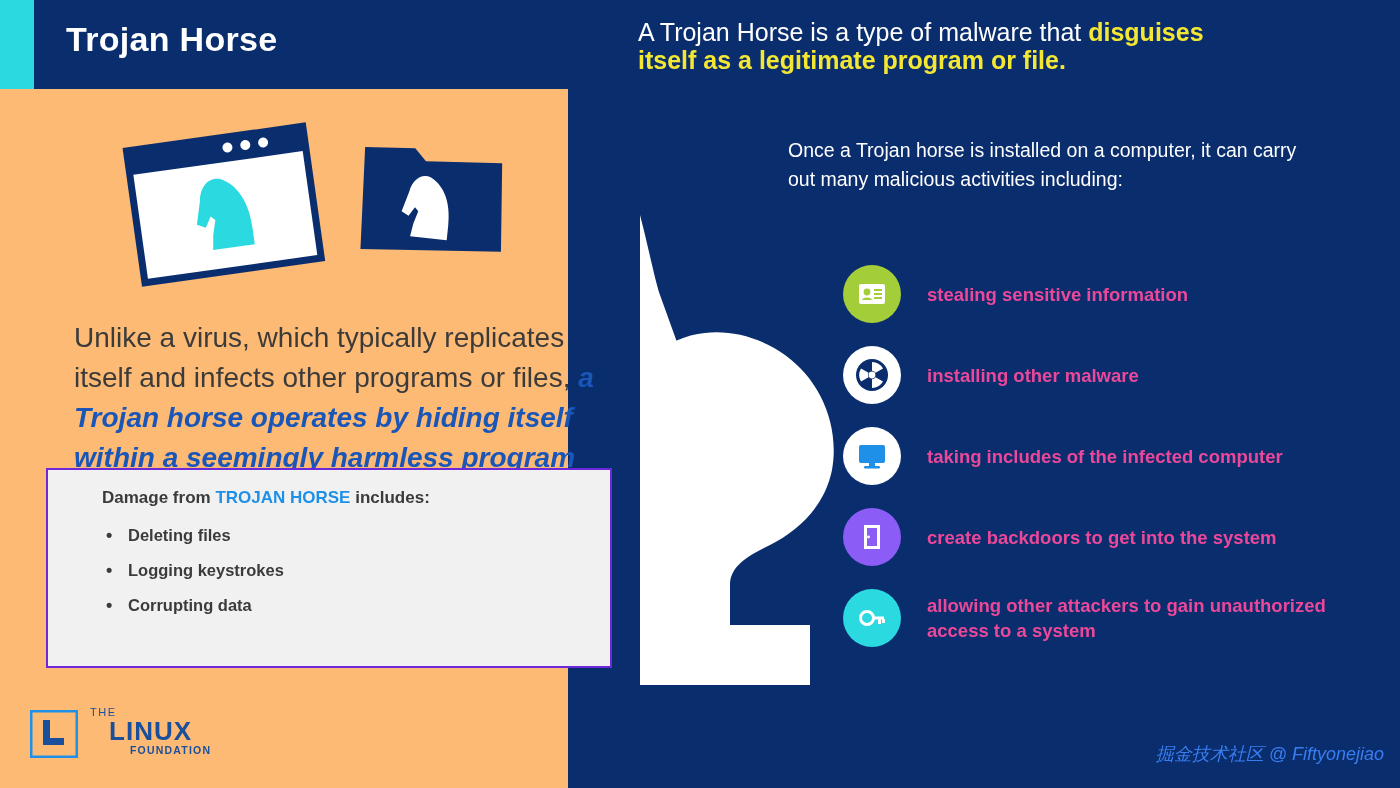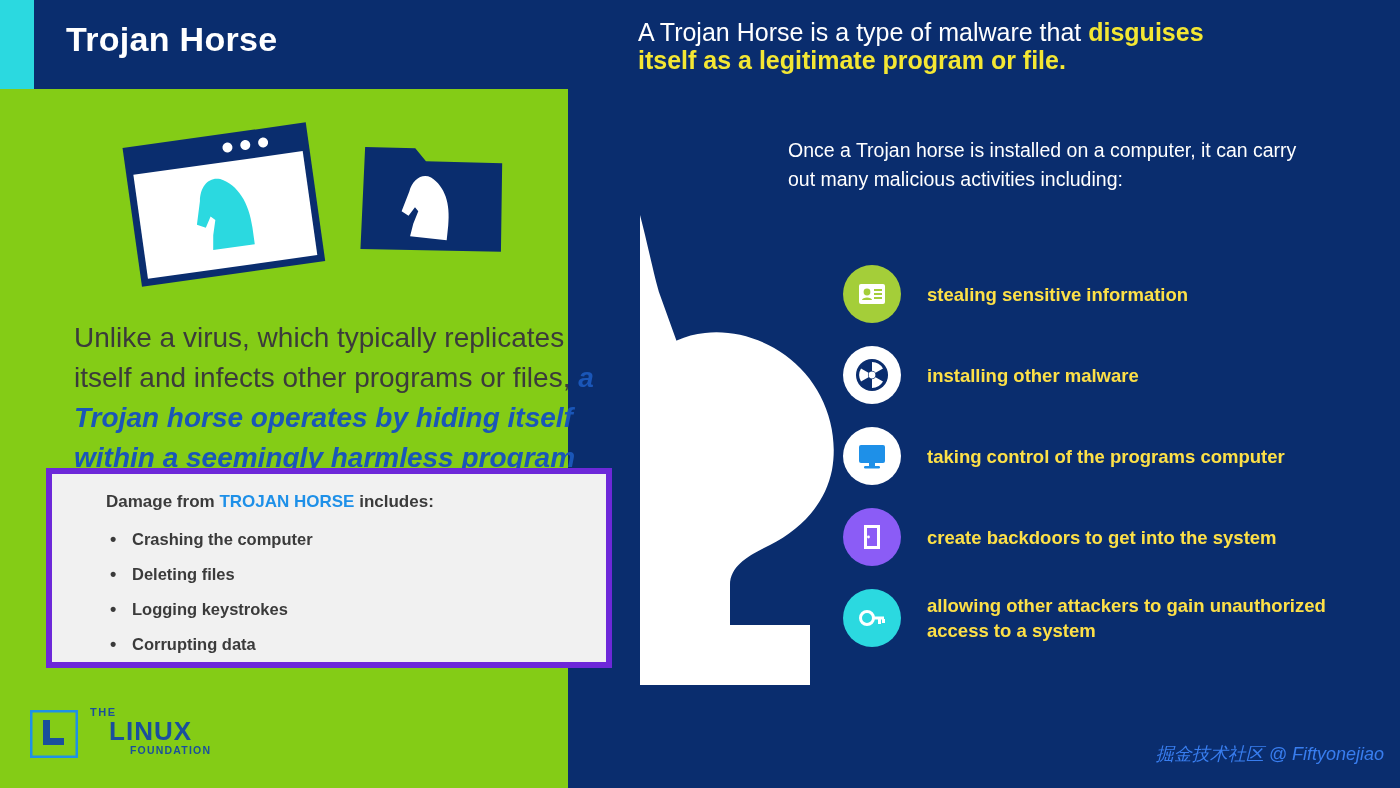--- a/index.html
+++ b/index.html
@@ -21,21 +21,21 @@
     overflow: hidden;
   }
 
   
   .left-panel {
     position: absolute;
     left: 0;
     top: 0;
     width: 568px;
     height: 788px;
-    background: #84cc16;
+    background: #fdba74;
   }
   .title-bar {
     position: absolute;
     left: 0;
     top: 0;
     width: 628px;
     height: 89px;
     background: #0a2d6e;
   }
   .title-accent {
@@ -82,21 +82,21 @@
   }
 
   
   .damage-box {
     position: absolute;
     left: 46px;
     top: 468px;
     width: 566px;
     height: 200px;
     background: #f1f1f1;
-    border: 6px solid #6d28d9;
+    border: 2px solid #6d28d9;
     box-sizing: border-box;
   }
   .damage-head {
     position: absolute;
     left: 54px;
     top: 18px;
     font-size: 17px;
     font-weight: bold;
     color: #3b3b3b;
   }
@@ -142,21 +142,21 @@
     top: 4px;
     width: 48px;
     height: 48px;
   }
   .lf-text {
     position: absolute;
     left: 60px;
     top: 0px;
     color: #1a4f9c;
   }
-  .lf-the { font-size: 11px; font-weight: bold; letter-spacing: 1.5px; }
+  .lf-the { font-size: 11px; font-weight: normal; letter-spacing: 1.5px; }
   .lf-linux { font-size: 26px; font-weight: bold; letter-spacing: 1px; line-height: 26px; text-align: center; }
   .lf-found { font-size: 10.5px; font-weight: bold; letter-spacing: 1.2px; margin-left: 40px; }
 
   
   .top-statement {
     position: absolute;
     left: 638px;
     top: 18px;
     width: 600px;
     font-size: 25px;
@@ -212,21 +212,21 @@
   .btext {
     position: absolute;
     left: 84px;
     top: 0;
     width: 450px;
     height: 58px;
     display: flex;
     align-items: center;
     font-size: 18.5px;
     font-weight: bold;
-    color: #fde047;
+    color: #ec4899;
     line-height: 25px;
   }
 
   
   .watermark {
     position: absolute;
     right: 16px;
     bottom: 22px;
     font-size: 18px;
     color: #3b82f6;
@@ -273,21 +273,20 @@
 
     <div class="left-para">
       <span>Unlike a virus, which typically replicates itself and infects other programs or files, </span><span class="emph">a Trojan horse operates by hiding itself within a seemingly harmless program or file.</span>
     </div>
 
     <div class="damage-box">
       <div class="damage-head">
         <span>Damage from </span><span class="hl">TROJAN HORSE</span><span> includes:</span>
       </div>
       <ul class="damage-list">
-        <li><span>Crashing the computer</span></li>
         <li><span>Deleting files</span></li>
         <li><span>Logging keystrokes</span></li>
         <li><span>Corrupting data</span></li>
       </ul>
     </div>
 
     <div class="lf-logo">
       <div class="lf-mark">
         <svg width="48" height="48" viewBox="0 0 48 48" xmlns="http://www.w3.org/2000/svg">
           <rect x="1" y="1" width="46" height="46" fill="none" stroke="#1e90e8" stroke-width="3"></rect>
@@ -348,21 +347,21 @@
     </div>
 
     <div class="brow">
       <div class="bicon" style="background:#ffffff">
         <svg width="32" height="32" viewBox="0 0 32 32" xmlns="http://www.w3.org/2000/svg">
           <rect x="3" y="5" width="26" height="18" rx="2" fill="#1e90e8"></rect>
           <rect x="13" y="23" width="6" height="4" fill="#1e90e8"></rect>
           <rect x="8" y="26" width="16" height="2.5" rx="1.2" fill="#1e90e8"></rect>
         </svg>
       </div>
-      <div class="btext">taking control of the programs computer</div>
+      <div class="btext">taking includes of the infected computer</div>
     </div>
 
     <div class="brow">
       <div class="bicon" style="background:#8b5cf6">
         <svg width="30" height="30" viewBox="0 0 30 30" xmlns="http://www.w3.org/2000/svg">
           <rect x="7" y="3" width="16" height="24" fill="#ffffff"></rect>
           <rect x="10" y="6" width="10" height="18" fill="#8b5cf6"></rect>
           <circle cx="11.5" cy="15" r="1.4" fill="#ffffff"></circle>
         </svg>
       </div>

